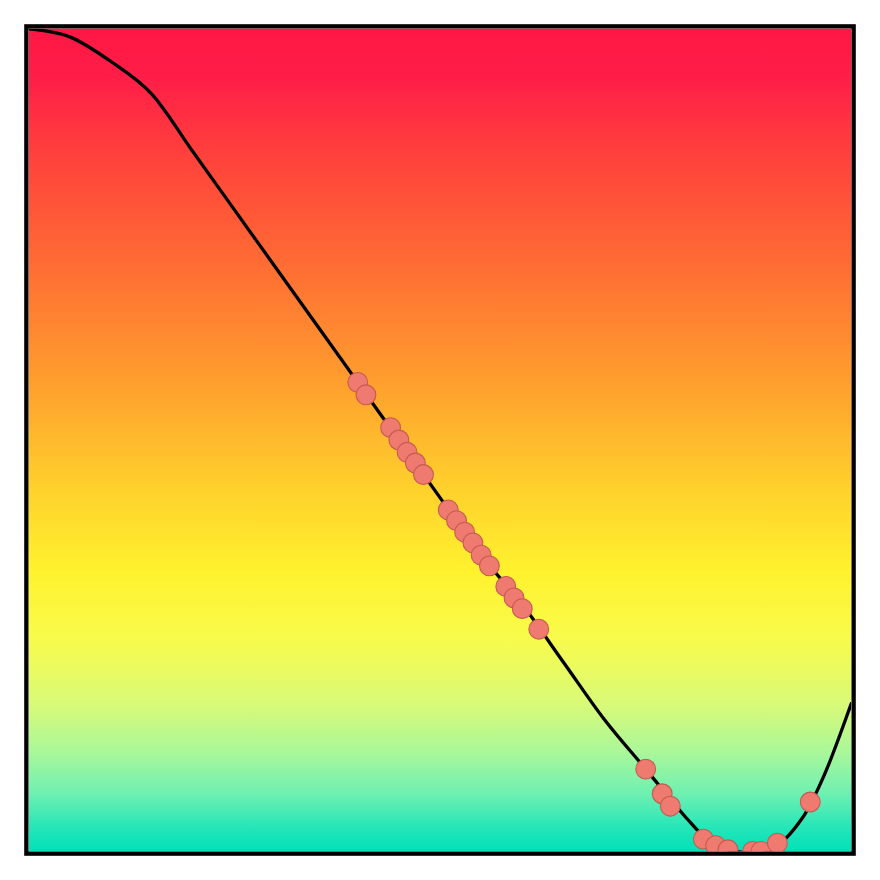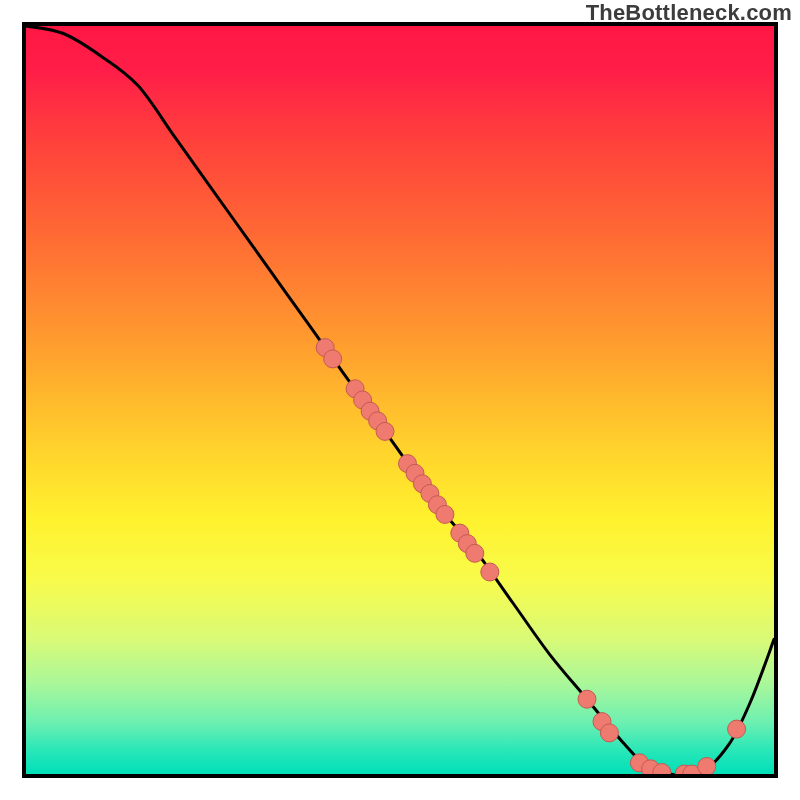--- a/index.html
+++ b/index.html
@@ -60,21 +60,20 @@
     font-weight: 600;
     color: #3c3c3c;
     letter-spacing: 0.2px;
   }
 </style>
 </head>
 <body>
 
 <div class="frame">
 
-  <div class="watermark">TheBottleneck.com</div>
 
   <div class="plot">
     <div class="gradient"></div>
 
     <svg class="curve" viewBox="0 0 748 748" preserveAspectRatio="none">
       <path id="curve-path" fill="none" stroke-width="3" stroke-linecap="round" stroke-linejoin="round" d="M 0.0 0.0 C 6.2 1.2 24.9 2.5 37.4 7.5 C 49.9 12.5 62.3 21.2 74.8 29.9 C 87.3 38.6 99.7 46.1 112.2 59.8 C 124.7 73.6 137.1 94.7 149.6 112.2 C 162.1 129.7 174.5 147.1 187.0 164.6 C 199.5 182.0 211.9 199.5 224.4 216.9 C 236.9 234.4 249.3 251.8 261.8 269.3 C 274.3 286.7 286.7 304.2 299.2 321.6 C 311.7 339.1 324.1 356.5 336.6 374.0 C 349.1 391.5 361.5 408.9 374.0 426.4 C 386.5 443.8 398.9 462.5 411.4 478.7 C 423.9 494.9 436.3 507.4 448.8 523.6 C 461.3 539.8 473.7 558.5 486.2 576.0 C 498.7 593.4 511.1 612.1 523.6 628.3 C 536.1 644.5 548.5 658.2 561.0 673.2 C 573.5 688.2 588.4 706.9 598.4 718.1 C 608.4 729.3 613.4 735.5 620.8 740.5 C 628.3 745.5 634.6 746.8 643.3 748.0 C 652.0 749.2 663.2 753.0 673.2 748.0 C 683.2 743.0 694.4 730.5 703.1 718.1 C 711.8 705.6 718.1 690.7 725.6 673.2 C 733.0 655.7 744.3 623.3 748.0 613.4 " stroke="#000000"></path>
       <g id="dots">
           <circle cx="299.2" cy="321.6" r="9" fill="#ef7a6f" stroke="#c45a52" stroke-width="1"></circle>
           <circle cx="306.7" cy="332.9" r="9" fill="#ef7a6f" stroke="#c45a52" stroke-width="1"></circle>
           <circle cx="329.1" cy="362.8" r="9" fill="#ef7a6f" stroke="#c45a52" stroke-width="1"></circle>

